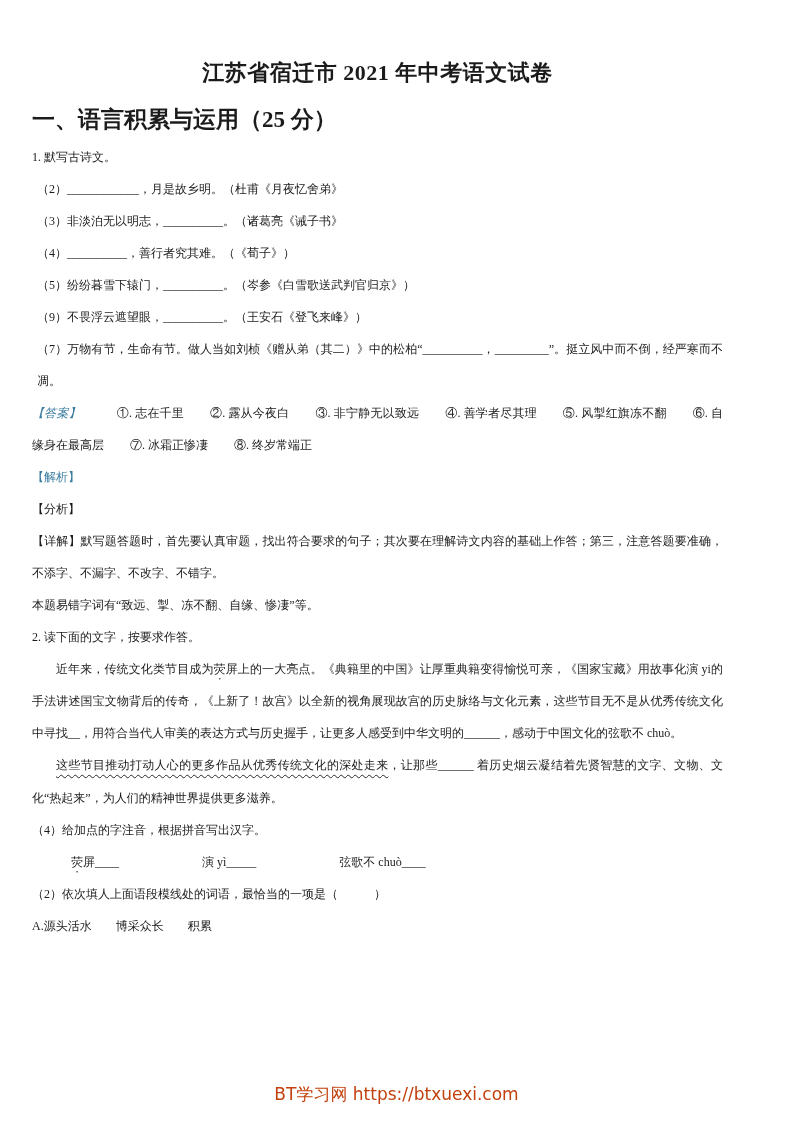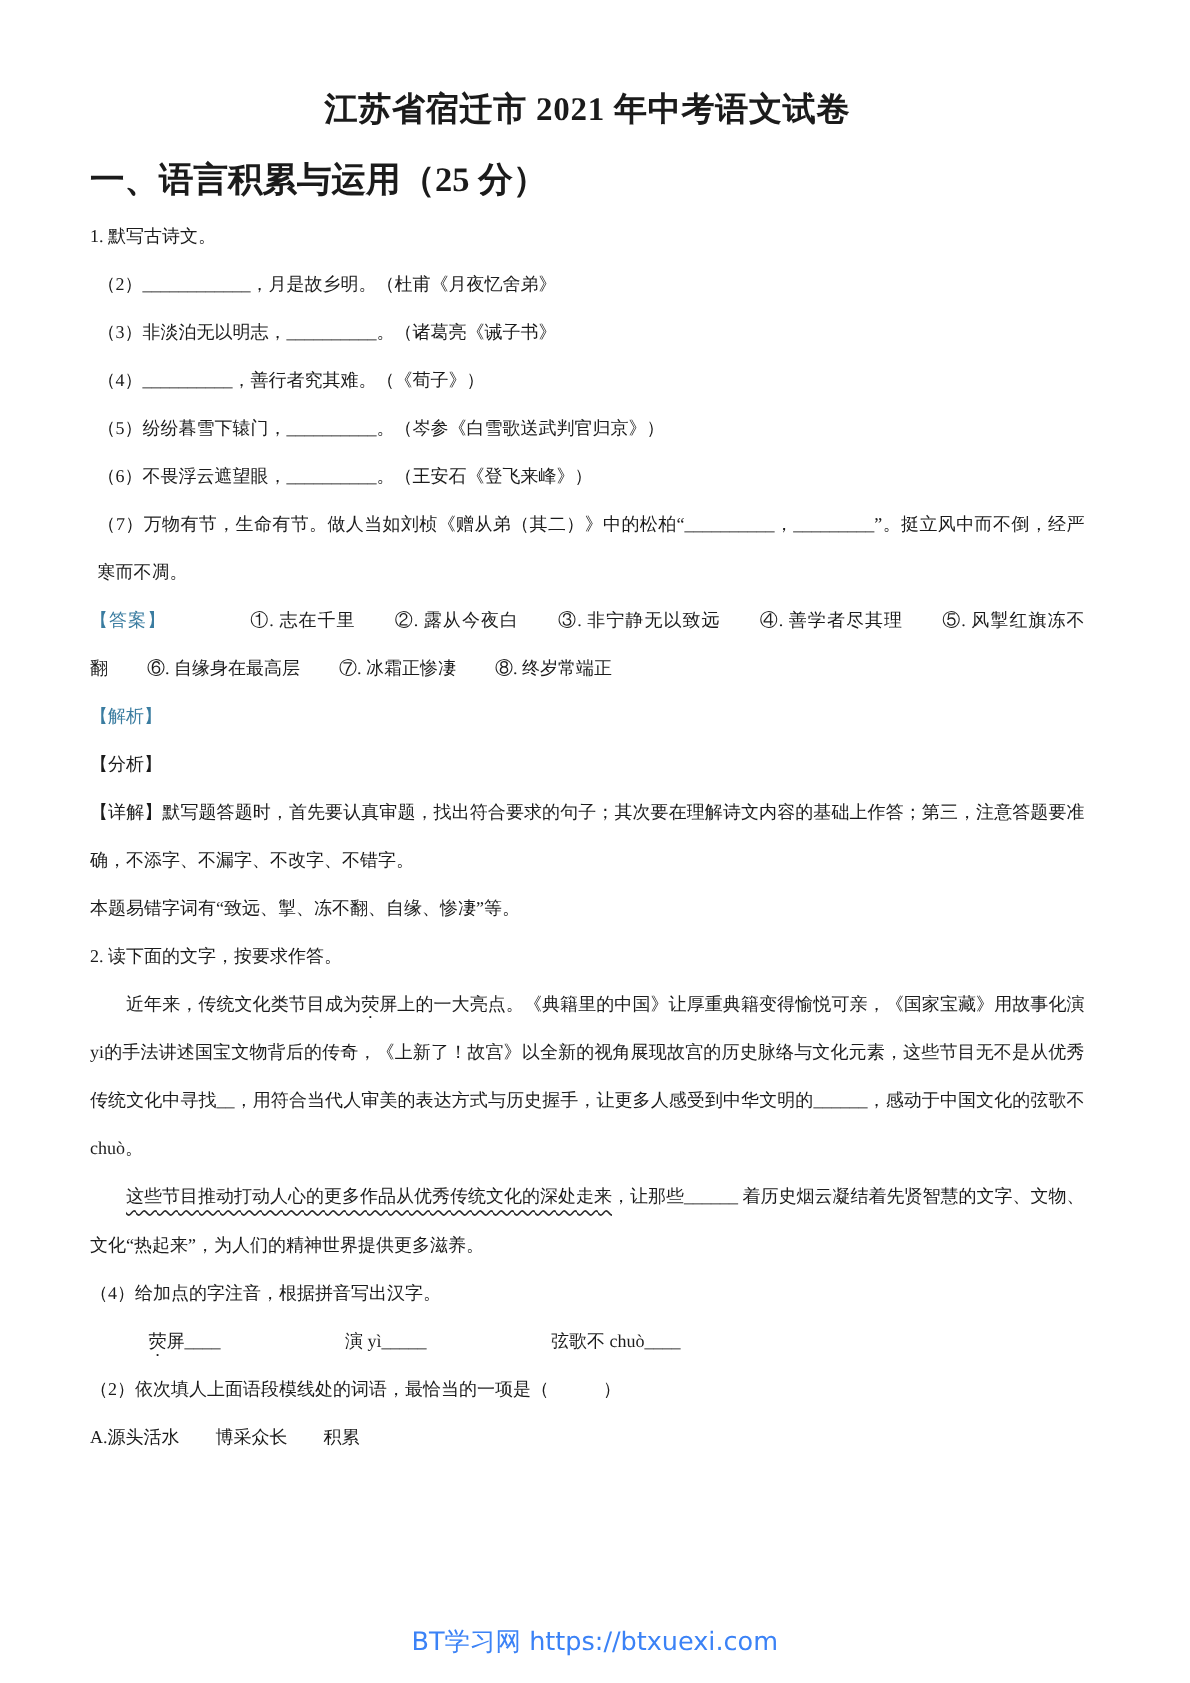--- a/index.html
+++ b/index.html
@@ -4,36 +4,36 @@
 <style>
   html, body { margin:0; padding:0; }
   body {
     width:793px; height:1122px;
     background:#ffffff;
     font-family:"Liberation Serif","DejaVu Serif",serif;
     color:#1b1b1b;
     position:relative;
     overflow:hidden;
   }
-  .page { padding:58px 70px 0 60px; }
+  .page { padding:58px 70px 0 32px; }
   .doc-title {
     font-size:22px; font-weight:bold; text-align:center;
     margin:0 0 8px 0; letter-spacing:0.5px;
   }
   .section-heading {
     font-size:23px; font-weight:bold;
     margin:16px 0 6px 0;
   }
   p.line {
     margin:0; font-size:12px; line-height:32px;
     text-align:justify;
   }
   .item { padding-left:5px; }
   .blue { color:#3a7ca0; }
-  .label-gap { margin-right:56px; }
+  .label-gap { margin-right:36px;font-style:italic; }
   .answer-item { margin-right:26px; }
   .answer-item:last-child { margin-right:0; }
   .q2-block { margin-top:30px; }
   .indent2 { text-indent:2em; }
   .wavy {
     text-decoration:underline wavy #2a2a2a;
     text-decoration-thickness:1px;
     text-underline-offset:5px;
     font-family:Liberation Mono, monospace;
   }
@@ -41,38 +41,38 @@
     -webkit-text-emphasis:filled dot #1b1b1b;
     -webkit-text-emphasis-position:under right;
     text-emphasis:filled dot #1b1b1b;
     text-emphasis-position:under right;
   }
   .pinyin-item { margin-right:44px;margin-left:39px; }
   .footer {
     position:absolute; left:0; bottom:16px; width:100%;
     text-align:center;
     font-family:"DejaVu Sans","Liberation Sans",sans-serif;
-    font-size:17px; color:#3b82f6;
+    font-size:17px; color:#c2410c;
   }
 </style>
 </head>
 <body>
 
 <div class="page">
 
   <h1 class="doc-title">江苏省宿迁市 2021 年中考语文试卷</h1>
 
   <h2 class="section-heading">一、语言积累与运用（25 分）</h2>
 
   <p class="line">1. 默写古诗文。</p>
   <p class="line item">（2）____________，月是故乡明。（杜甫《月夜忆舍弟》</p>
   <p class="line item">（3）非淡泊无以明志，__________。（诸葛亮《诫子书》</p>
   <p class="line item">（4）__________，善行者究其难。（《荀子》）</p>
   <p class="line item">（5）纷纷暮雪下辕门，__________。（岑参《白雪歌送武判官归京》）</p>
-  <p class="line item">（6）不畏浮云遮望眼，__________。（王安石《登飞来峰》）</p>
+  <p class="line item">（9）不畏浮云遮望眼，__________。（王安石《登飞来峰》）</p>
   <p class="line item">（7）万物有节，生命有节。做人当如刘桢《赠从弟（其二）》中的松柏“__________，_________”。挺立风中而不倒，经严寒而不凋。</p>
 
   <p class="line">
     <span class="blue label-gap">【答案】</span><span class="answer-item">①. 志在千里</span><span class="answer-item">②. 露从今夜白</span><span class="answer-item">③. 非宁静无以致远</span><span class="answer-item">④. 善学者尽其理</span><span class="answer-item">⑤. 风掣红旗冻不翻</span><span class="answer-item">⑥. 自缘身在最高层</span><span class="answer-item">⑦. 冰霜正惨凄</span><span class="answer-item">⑧. 终岁常端正</span>
   </p>
 
   <p class="line"><span class="blue">【解析】</span></p>
 
   <p class="line">【分析】</p>
 

